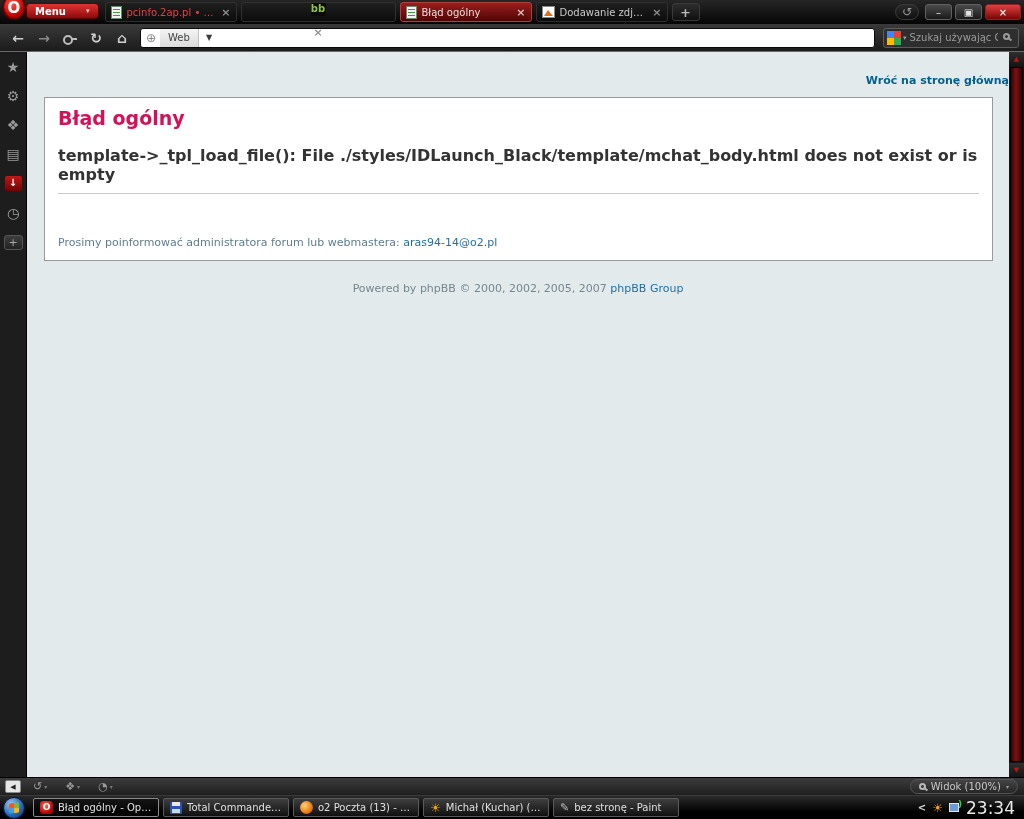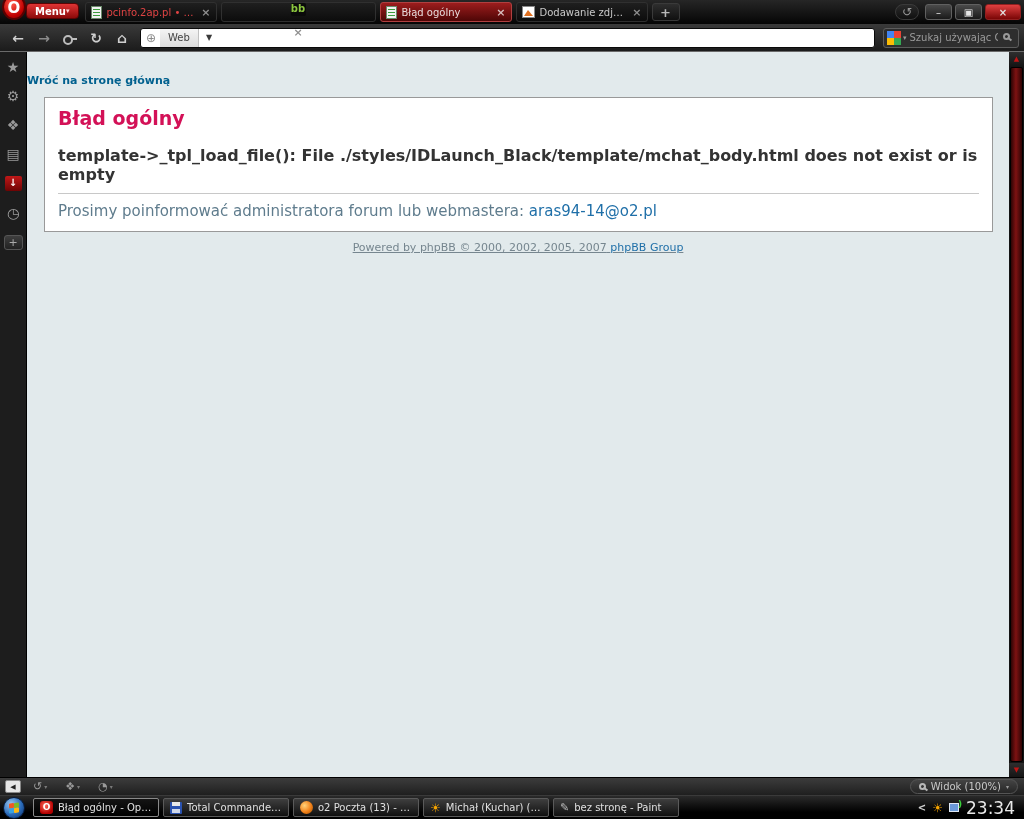--- a/index.html
+++ b/index.html
@@ -8,21 +8,21 @@
   .window { width:1024px; height:819px; display:flex; flex-direction:column; }
 
   
   .tabbar { height:24px; background:linear-gradient(#262626,#050505); display:flex; align-items:stretch; position:relative; }
   .opera-corner { width:26px; position:relative; overflow:hidden; }
   .opera-o { position:absolute; left:2px; top:-6px; width:24px; height:26px; border-radius:50%;
              background:radial-gradient(circle at 40% 35%, #ff5a4a, #c00000 65%, #7a0000);
              border:2px solid #5a0000; color:#fff; font-weight:bold; font-size:15px; text-align:center; line-height:24px; }
   .menu-btn { margin:3px 4px 5px 0; padding:0 8px; border-radius:4px;
               background:linear-gradient(#e03434,#8c0a0a); border:1px solid #5c0404;
-              color:#fff; font-size:10px; font-weight:bold; display:flex; align-items:center; gap:0; }
+              color:#fff; font-size:10px; font-weight:bold; display:flex; align-items:center; gap:20px; }
   .menu-btn .caret { font-size:7px; color:#ffd0d0; }
   .tabs { display:flex; align-items:stretch; }
   .tab { width:132px; margin:2px 2px; padding:0 5px; border-radius:3px;
          background:linear-gradient(#1f1f1f,#0c0c0c); border:1px solid #303030;
          display:flex; align-items:center; gap:5px; color:#c9c9c9; font-size:10px; }
   .tab.wide { width:155px;flex-direction:column; }
   .tab.active { background:linear-gradient(#9c1d1d,#4e0606); border-color:#b04040; color:#e8dcdc; }
   .tab.loading .tab-title { color:#e04343; }
   .tab-title { flex:1; white-space:nowrap; overflow:hidden; text-overflow:ellipsis; }
   .tab-close { color:#8f8f8f; font-size:11px; font-weight:bold; }
@@ -79,28 +79,28 @@
   
   .main { flex:1; display:flex; min-height:0; }
   .panel-strip { width:27px; background:#1d1d1d; border-right:1px solid #000;
                  display:flex; flex-direction:column; align-items:center; padding-top:8px; gap:15px; }
   .p-ico { color:#9a9a9a; font-size:14px; line-height:14px; }
   .dl-ico { width:17px; height:15px; background:linear-gradient(#c01818,#6e0404); border-radius:2px;
             color:#fff; font-size:10px; font-weight:bold; text-align:center; line-height:14px; }
   .addpanel { width:19px; height:15px; background:linear-gradient(#3e3e3e,#222); border:1px solid #555;
               border-radius:3px; color:#aaa; font-size:11px; text-align:center; line-height:13px; }
   .page { flex:1; background:#e2eaec; font-family:"DejaVu Sans", sans-serif; padding-top:17px; overflow:hidden; }
-  .back-row { text-align:left; }
+  .back-row { text-align:right; }
   .back-link { color:#02618f; font-size:11px; font-weight:bold; text-decoration:none; }
   .error-box { margin:9px 16px 0 17px; background:#fff; border:1px solid #999; padding:9px 13px 11px 13px; }
   .error-title { color:#d31157; font-size:19px; font-weight:bold; margin-bottom:17px; }
   .error-msg { color:#333; font-size:16px; font-weight:bold; padding-bottom:9px; border-bottom:1px solid #c8c8c8; }
-  .error-info { color:#5f7c8d; font-size:15px; padding-top:8px; }
+  .error-info { color:#5f7c8d; font-size:11px; padding-top:8px;margin-top:34px; }
   .error-info a, .powered a { color:#1f6fa8; text-decoration:none; }
-  .powered { text-align:center; color:#76868f; font-size:11px; margin-top:9px;text-decoration:underline; }
+  .powered { text-align:center; color:#76868f; font-size:11px; margin-top:21px; }
   .scrollbar { width:15px; background:#141414; display:flex; flex-direction:column; }
   .sb-arrow { height:14px; background:linear-gradient(#2e2e2e,#151515); color:#c01414; font-size:7px;
               text-align:center; line-height:14px; }
   .sb-thumb { flex:1; margin:1px; border-radius:2px; border:1px solid #000;
               background:linear-gradient(90deg,#2e0404,#7e1212 45%,#2e0404); }
 
   
   .statusbar { height:18px; background:linear-gradient(#3c3c3c,#1f1f1f); border-top:1px solid #000;
                display:flex; align-items:center; color:#a8a8a8; font-size:10px; }
   .panel-toggle { width:16px; height:13px; margin:0 12px 0 5px; background:#e6e6e6; border:1px solid #888;

